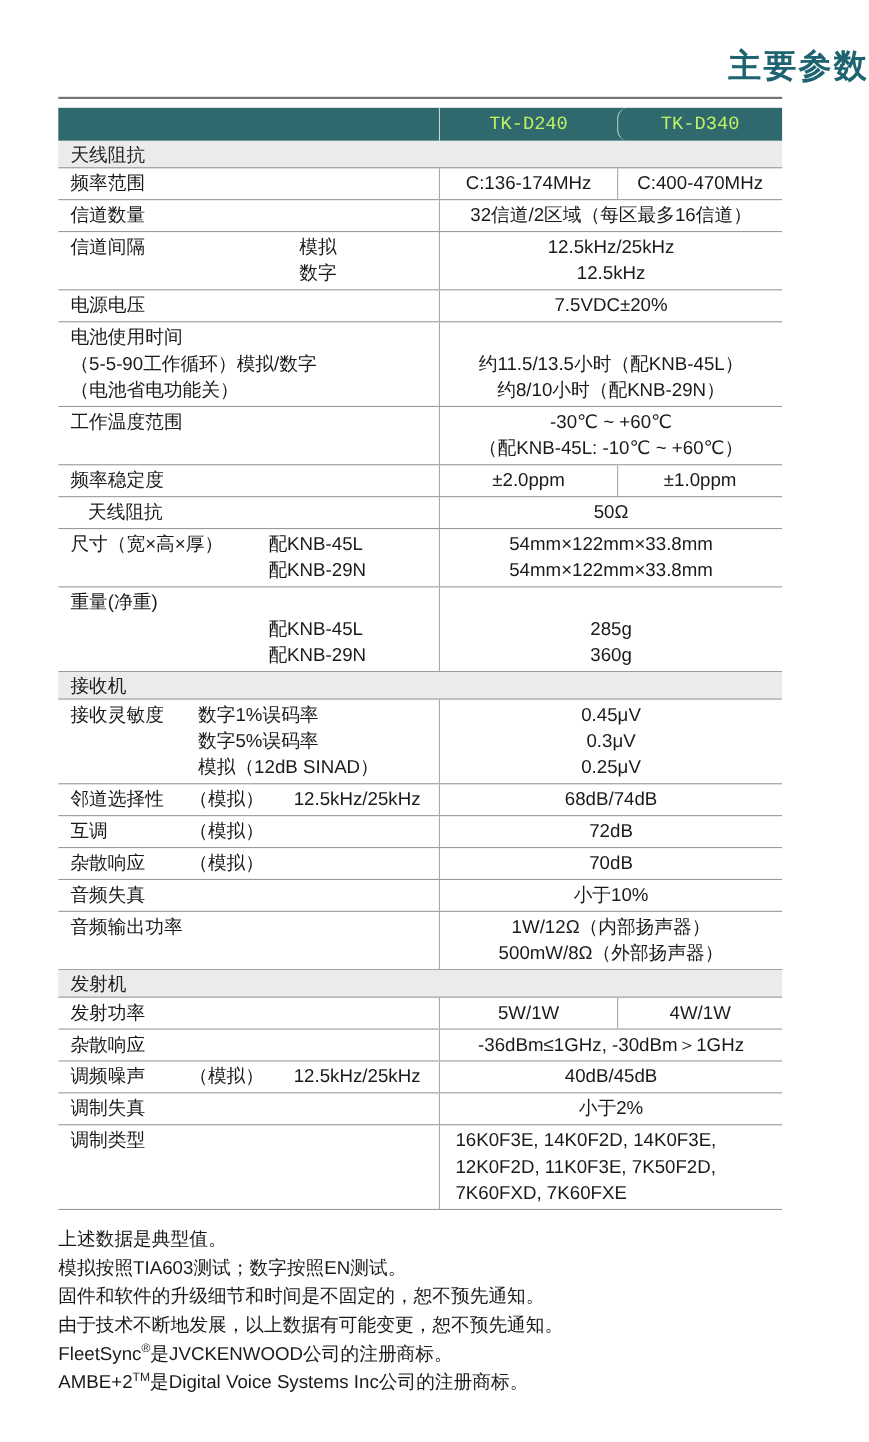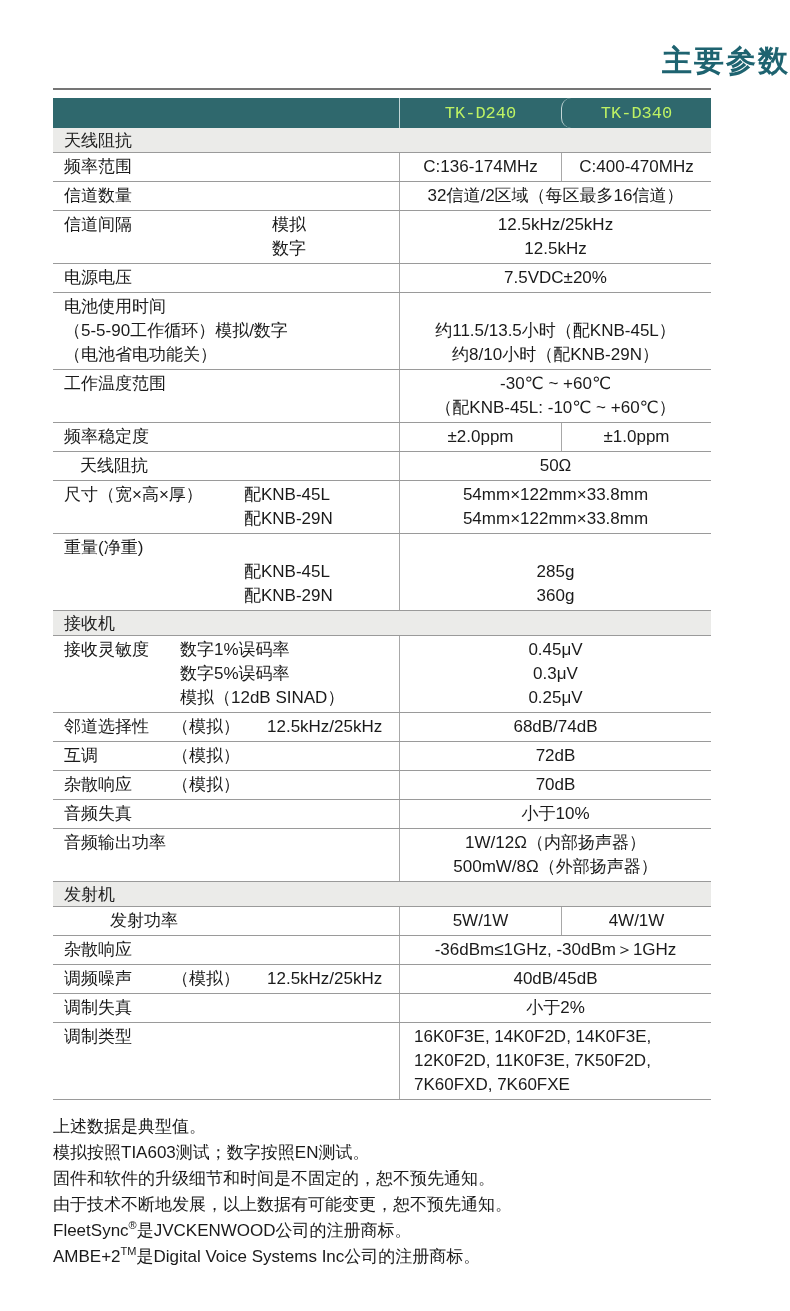--- a/index.html
+++ b/index.html
@@ -308,21 +308,21 @@
           </div>
           <div class="t-vals merged">
             <div class="t-vline">1W/12Ω（内部扬声器）</div>
             <div class="t-vline">500mW/8Ω（外部扬声器）</div>
           </div>
         </div>
         <div class="t-band">发射机</div>
         <div class="t-row">
           <div class="t-label">
             <div class="t-line">
-              <span class="t-part" style="left: 11px; margin-left: 46px;">发射功率</span>
+              <span class="t-part" style="left: 11px;">发射功率</span>
             </div>
           </div>
           <div class="t-vals split">
             <div class="t-vcell">5W/1W</div>
             <div class="t-vcell second">4W/1W</div>
           </div>
         </div>
         <div class="t-row">
           <div class="t-label">
             <div class="t-line">

